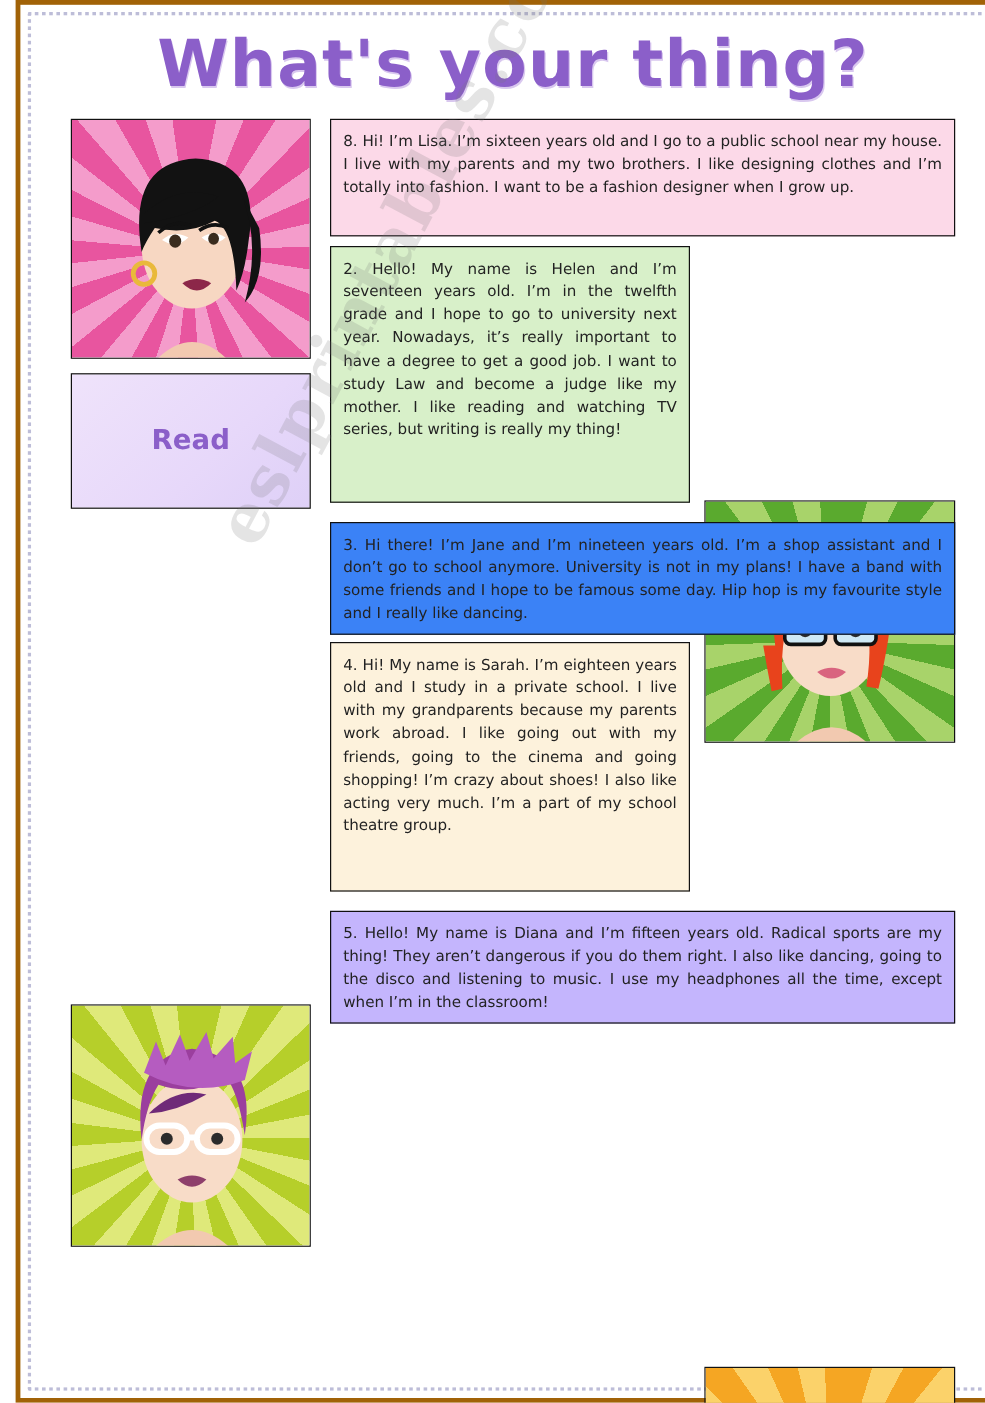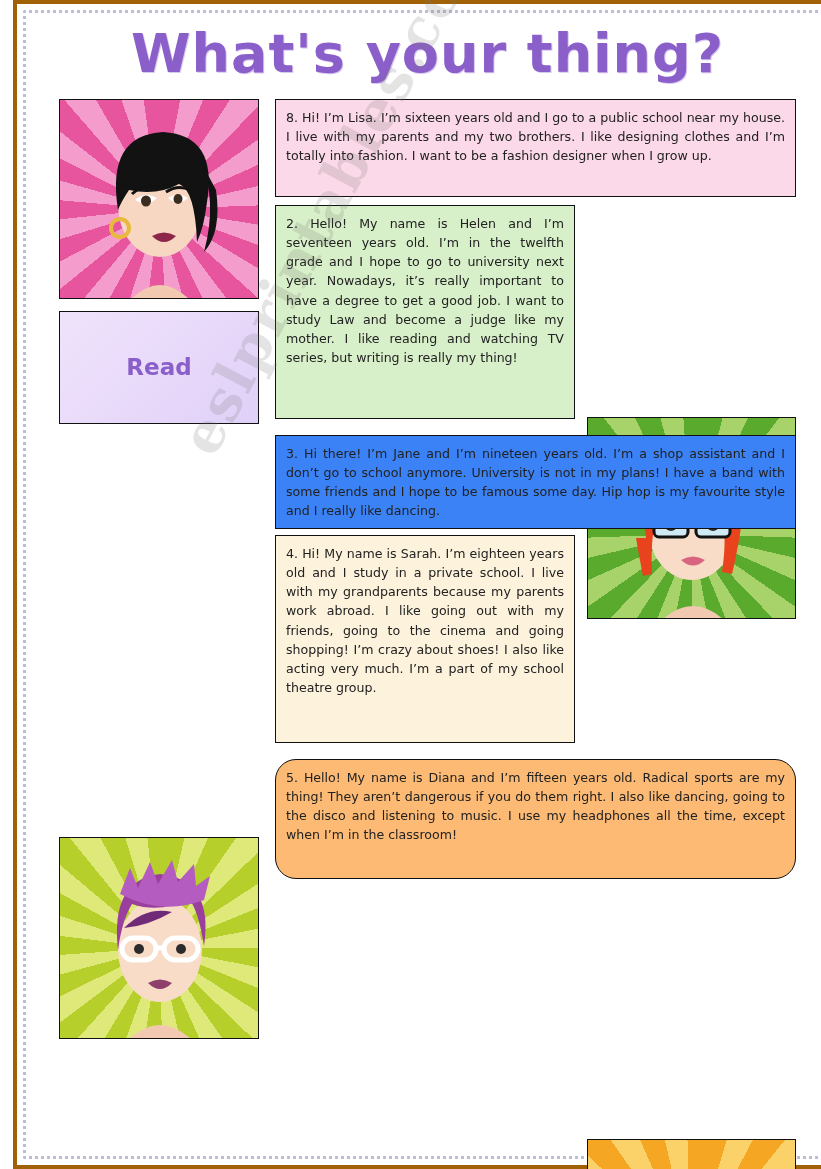--- a/index.html
+++ b/index.html
@@ -201,21 +201,21 @@
           <ellipse cx="87" cy="104" rx="5" ry="5.5" fill="#2b2b2b"></ellipse>
           <path d="M110 102 q14 -9 26 2 q-14 9 -26 -2z" fill="#ffffff"></path>
           <ellipse cx="123" cy="103" rx="5" ry="5.5" fill="#2b2b2b"></ellipse>
           <path d="M70 96 q16 -13 32 -5" stroke="#111" stroke-width="3" fill="none"></path>
           <path d="M108 91 q16 -8 30 5" stroke="#111" stroke-width="3" fill="none"></path>
           <path d="M92 140 q12 -8 25 0 q-12 13 -25 0z" fill="#b03a52"></path>
           <circle cx="150" cy="138" r="13" fill="#4a3ea8" opacity="0.85"></circle>
         </svg>
       </div>
 
-      <div class="cell textbox" style="left:240px;top:660px;width:521px;height:120px;background:#fdba74;border-radius:21px;">5. Hello! My name is Diana and I’m fifteen years old. Radical sports are my thing! They aren’t dangerous if you do them right. I also like dancing, going to the disco and listening to music. I use my headphones all the time, except when I’m in the classroom!</div>
+      <div class="cell textbox" style="left:240px;top:660px;width:521px;height:94px;background:#c4b5fd;">5. Hello! My name is Diana and I’m fifteen years old. Radical sports are my thing! They aren’t dangerous if you do them right. I also like dancing, going to the disco and listening to music. I use my headphones all the time, except when I’m in the classroom!</div>
 
     </div>
 
     <div style="height:775px;"></div>
 
   </div>
 
   <div class="watermark">eslprintables.com</div>
 </div>
 

